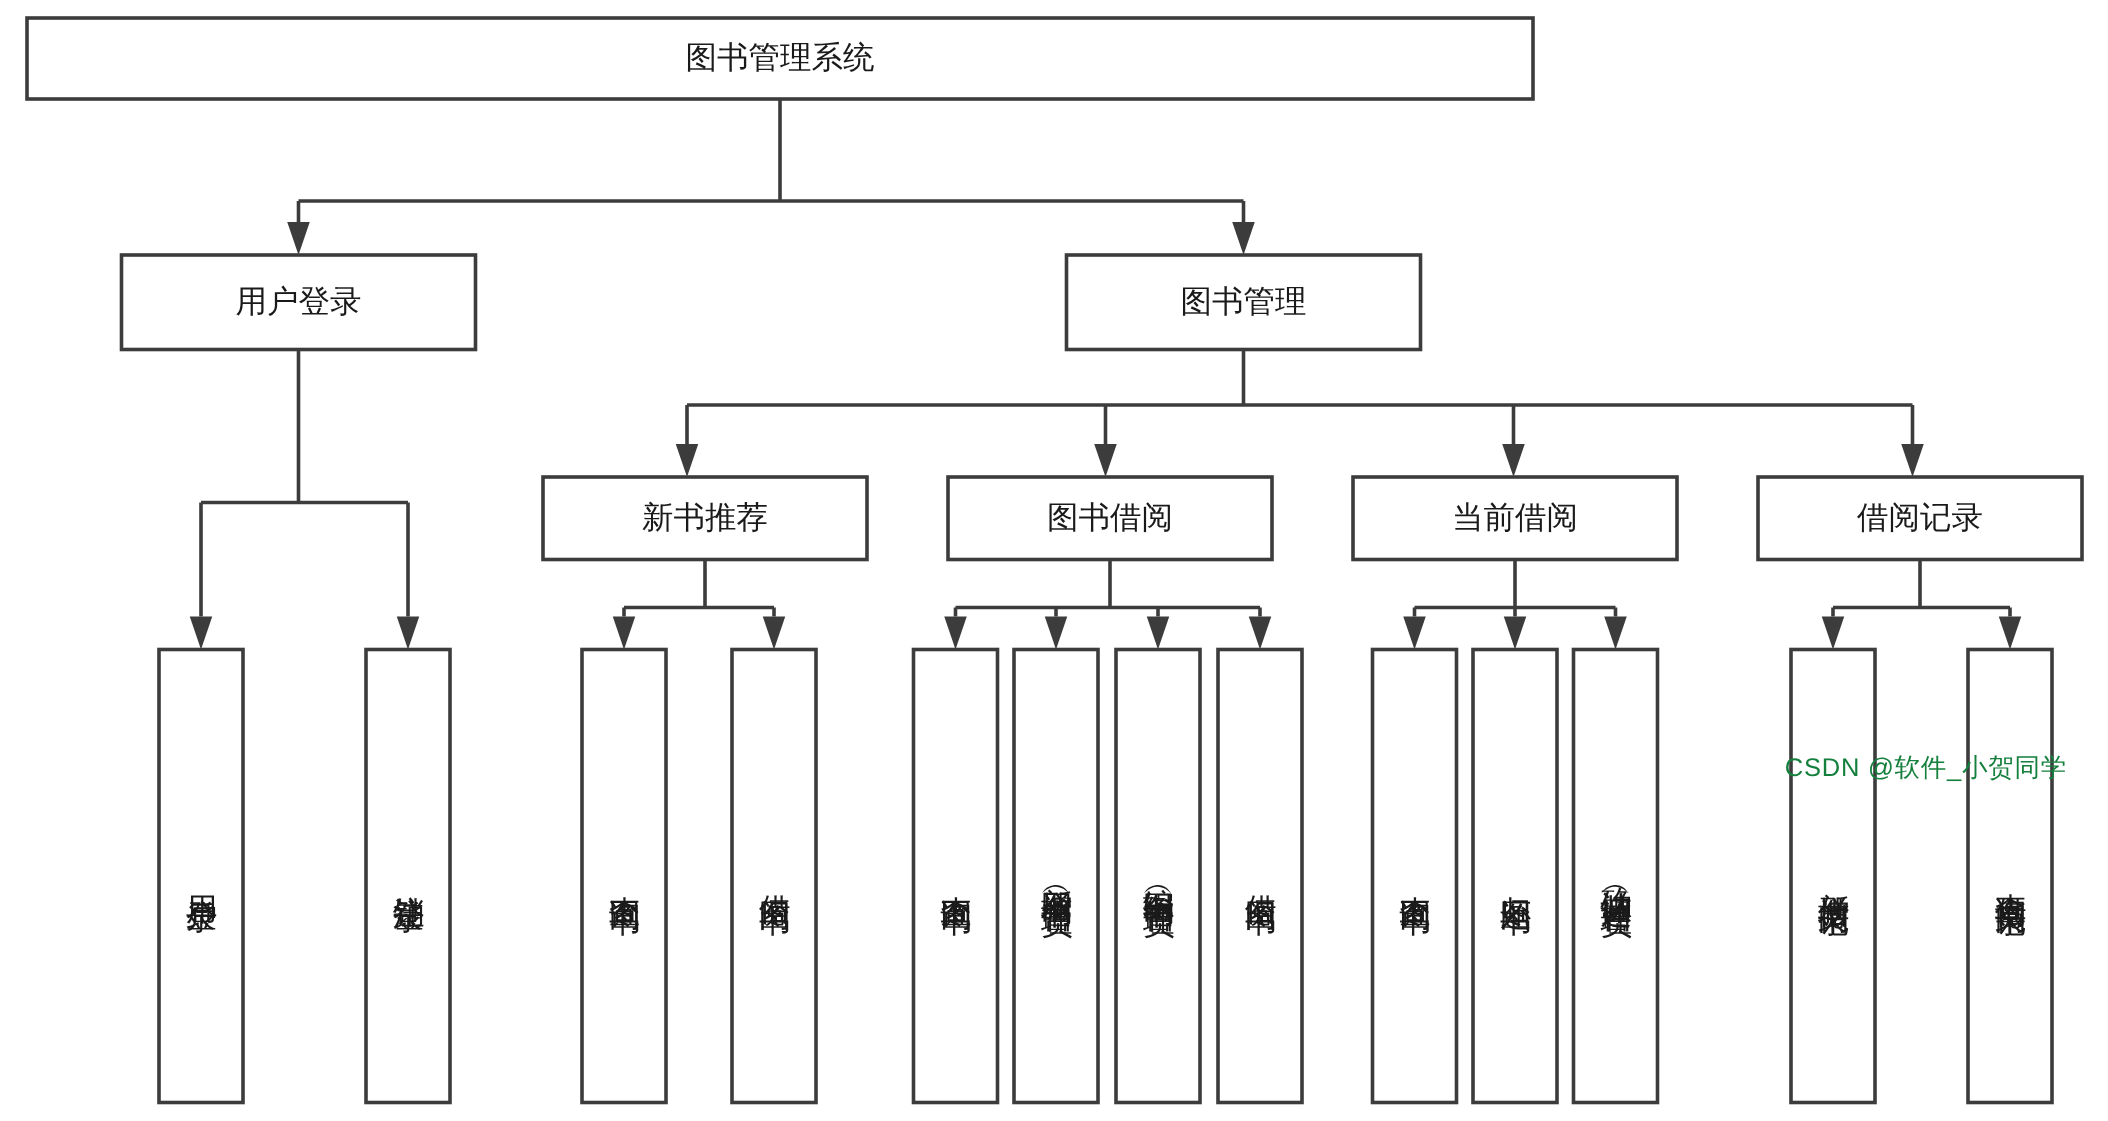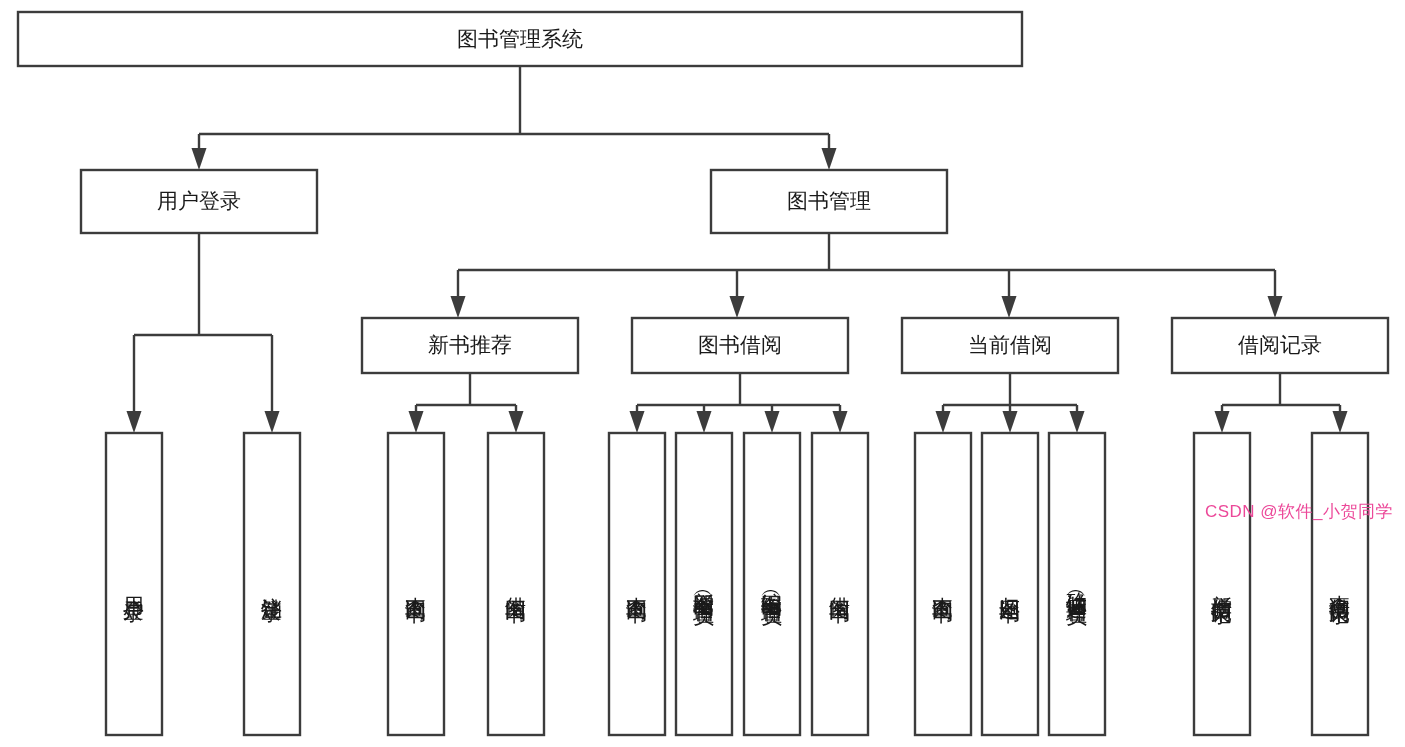--- a/index.html
+++ b/index.html
@@ -60,25 +60,25 @@
     letter-spacing: 2px;
     font-family: "Liberation Sans", "DejaVu Sans", sans-serif;
     font-size: 21px;
     color: #1a1a1a;
     line-height: 1;
     white-space: nowrap;
     pointer-events: none;
   }
   .watermark {
     position: absolute;
-    right: 12px;
+    right: 27px;
     bottom: 6px;
     font-family: "Liberation Sans", "DejaVu Sans", sans-serif;
     font-size: 17px;
-    color: #ec4899;
+    color: #15803d;
     letter-spacing: 0.5px;
     white-space: nowrap;
   }
 </style>
 </head>
 <body>
 
 <div id="diagram-root">
 
   <svg class="diagram-canvas" viewBox="0 0 1405 747" xmlns="http://www.w3.org/2000/svg">

